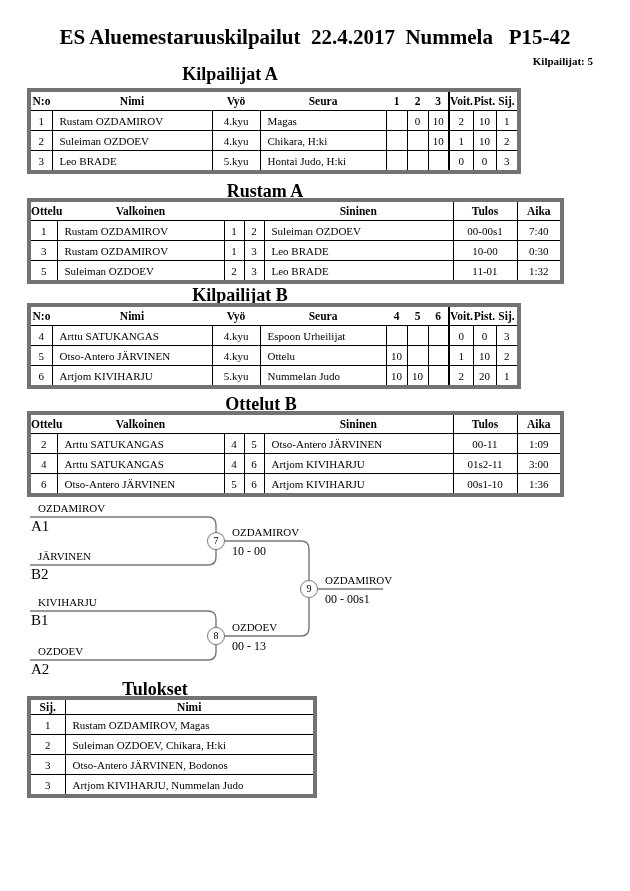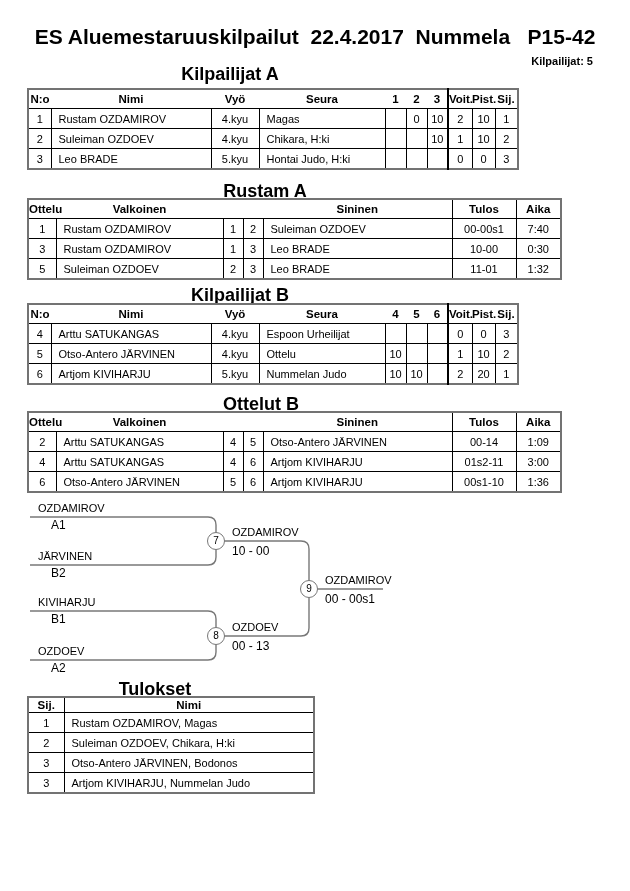--- a/index.html
+++ b/index.html
@@ -1,38 +1,38 @@
 <!DOCTYPE html>
 <html><head>
 <meta charset="utf-8">
 <style>
   html,body { margin:0; padding:0; background:#fff; }
   .sheet {
     position:relative; width:630px; height:866px; background:#fff;
-    font-family:Liberation Sans, sans-serif; color:#000; overflow:hidden;
+    font-family:Liberation Serif, serif; color:#000; overflow:hidden;
   }
   .page-title {
     position:absolute; top:25px; left:0; width:100%;
     text-align:center; font-size:21px; font-weight:bold; white-space:pre;
   }
   .count-label { position:absolute; top:55px; right:37px; font-size:11px; font-weight:bold; }
   .section-title { position:absolute; width:300px; text-align:center; font-size:18px; font-weight:bold; }
 
-  table.tbl { position:absolute; border-collapse:collapse; table-layout:fixed; border:2px solid #737373; background:#fff; }
+  table.tbl { position:absolute; border-collapse:collapse; table-layout:fixed; border:4px solid #737373; background:#fff; }
   table.tbl td { border:1px solid #000; padding:0; font-size:11px; height:19px; white-space:nowrap; }
   table.tbl th { border:none; border-bottom:1px solid #000; padding:0; font-size:11.5px; font-weight:bold; height:18px; white-space:nowrap; }
   .c { text-align:center; }
   .l { text-align:left; padding-left:7px !important; }
   .thick { border-left:2px solid #000 !important; }
   th.v { border-left:1px solid #000 !important; }
 
   .bracket { position:absolute; left:25px; top:498px; width:445px; height:182px; }
   .bracket svg { position:absolute; left:0; top:0; }
   .b-name { position:absolute; font-size:11px; color:#000; white-space:nowrap; }
-  .b-seed { position:absolute; font-size:12px; color:#000; white-space:nowrap;margin-left:20px; }
+  .b-seed { position:absolute; font-size:15px; color:#000; white-space:nowrap; }
   .b-score { position:absolute; font-size:12px; color:#000; white-space:nowrap; }
   .b-circle {
     position:absolute; width:18px; height:18px; border-radius:50%;
     border:1.2px solid #787878; background:#fff; box-sizing:border-box;
     font-size:10px; line-height:15px; text-align:center;
   }
 </style>
 </head>
 <body>
 
@@ -244,21 +244,21 @@
       <th class="c">Sininen</th>
       <th class="c v">Tulos</th>
       <th class="c v">Aika</th>
     </tr>
     <tr>
       <td class="c">2</td>
       <td class="l">Arttu SATUKANGAS</td>
       <td class="c">4</td>
       <td class="c">5</td>
       <td class="l">Otso-Antero JÄRVINEN</td>
-      <td class="c">00-14</td>
+      <td class="c">00-11</td>
       <td class="c">1:09</td>
     </tr>
     <tr>
       <td class="c">4</td>
       <td class="l">Arttu SATUKANGAS</td>
       <td class="c">4</td>
       <td class="c">6</td>
       <td class="l">Artjom KIVIHARJU</td>
       <td class="c">01s2-11</td>
       <td class="c">3:00</td>

